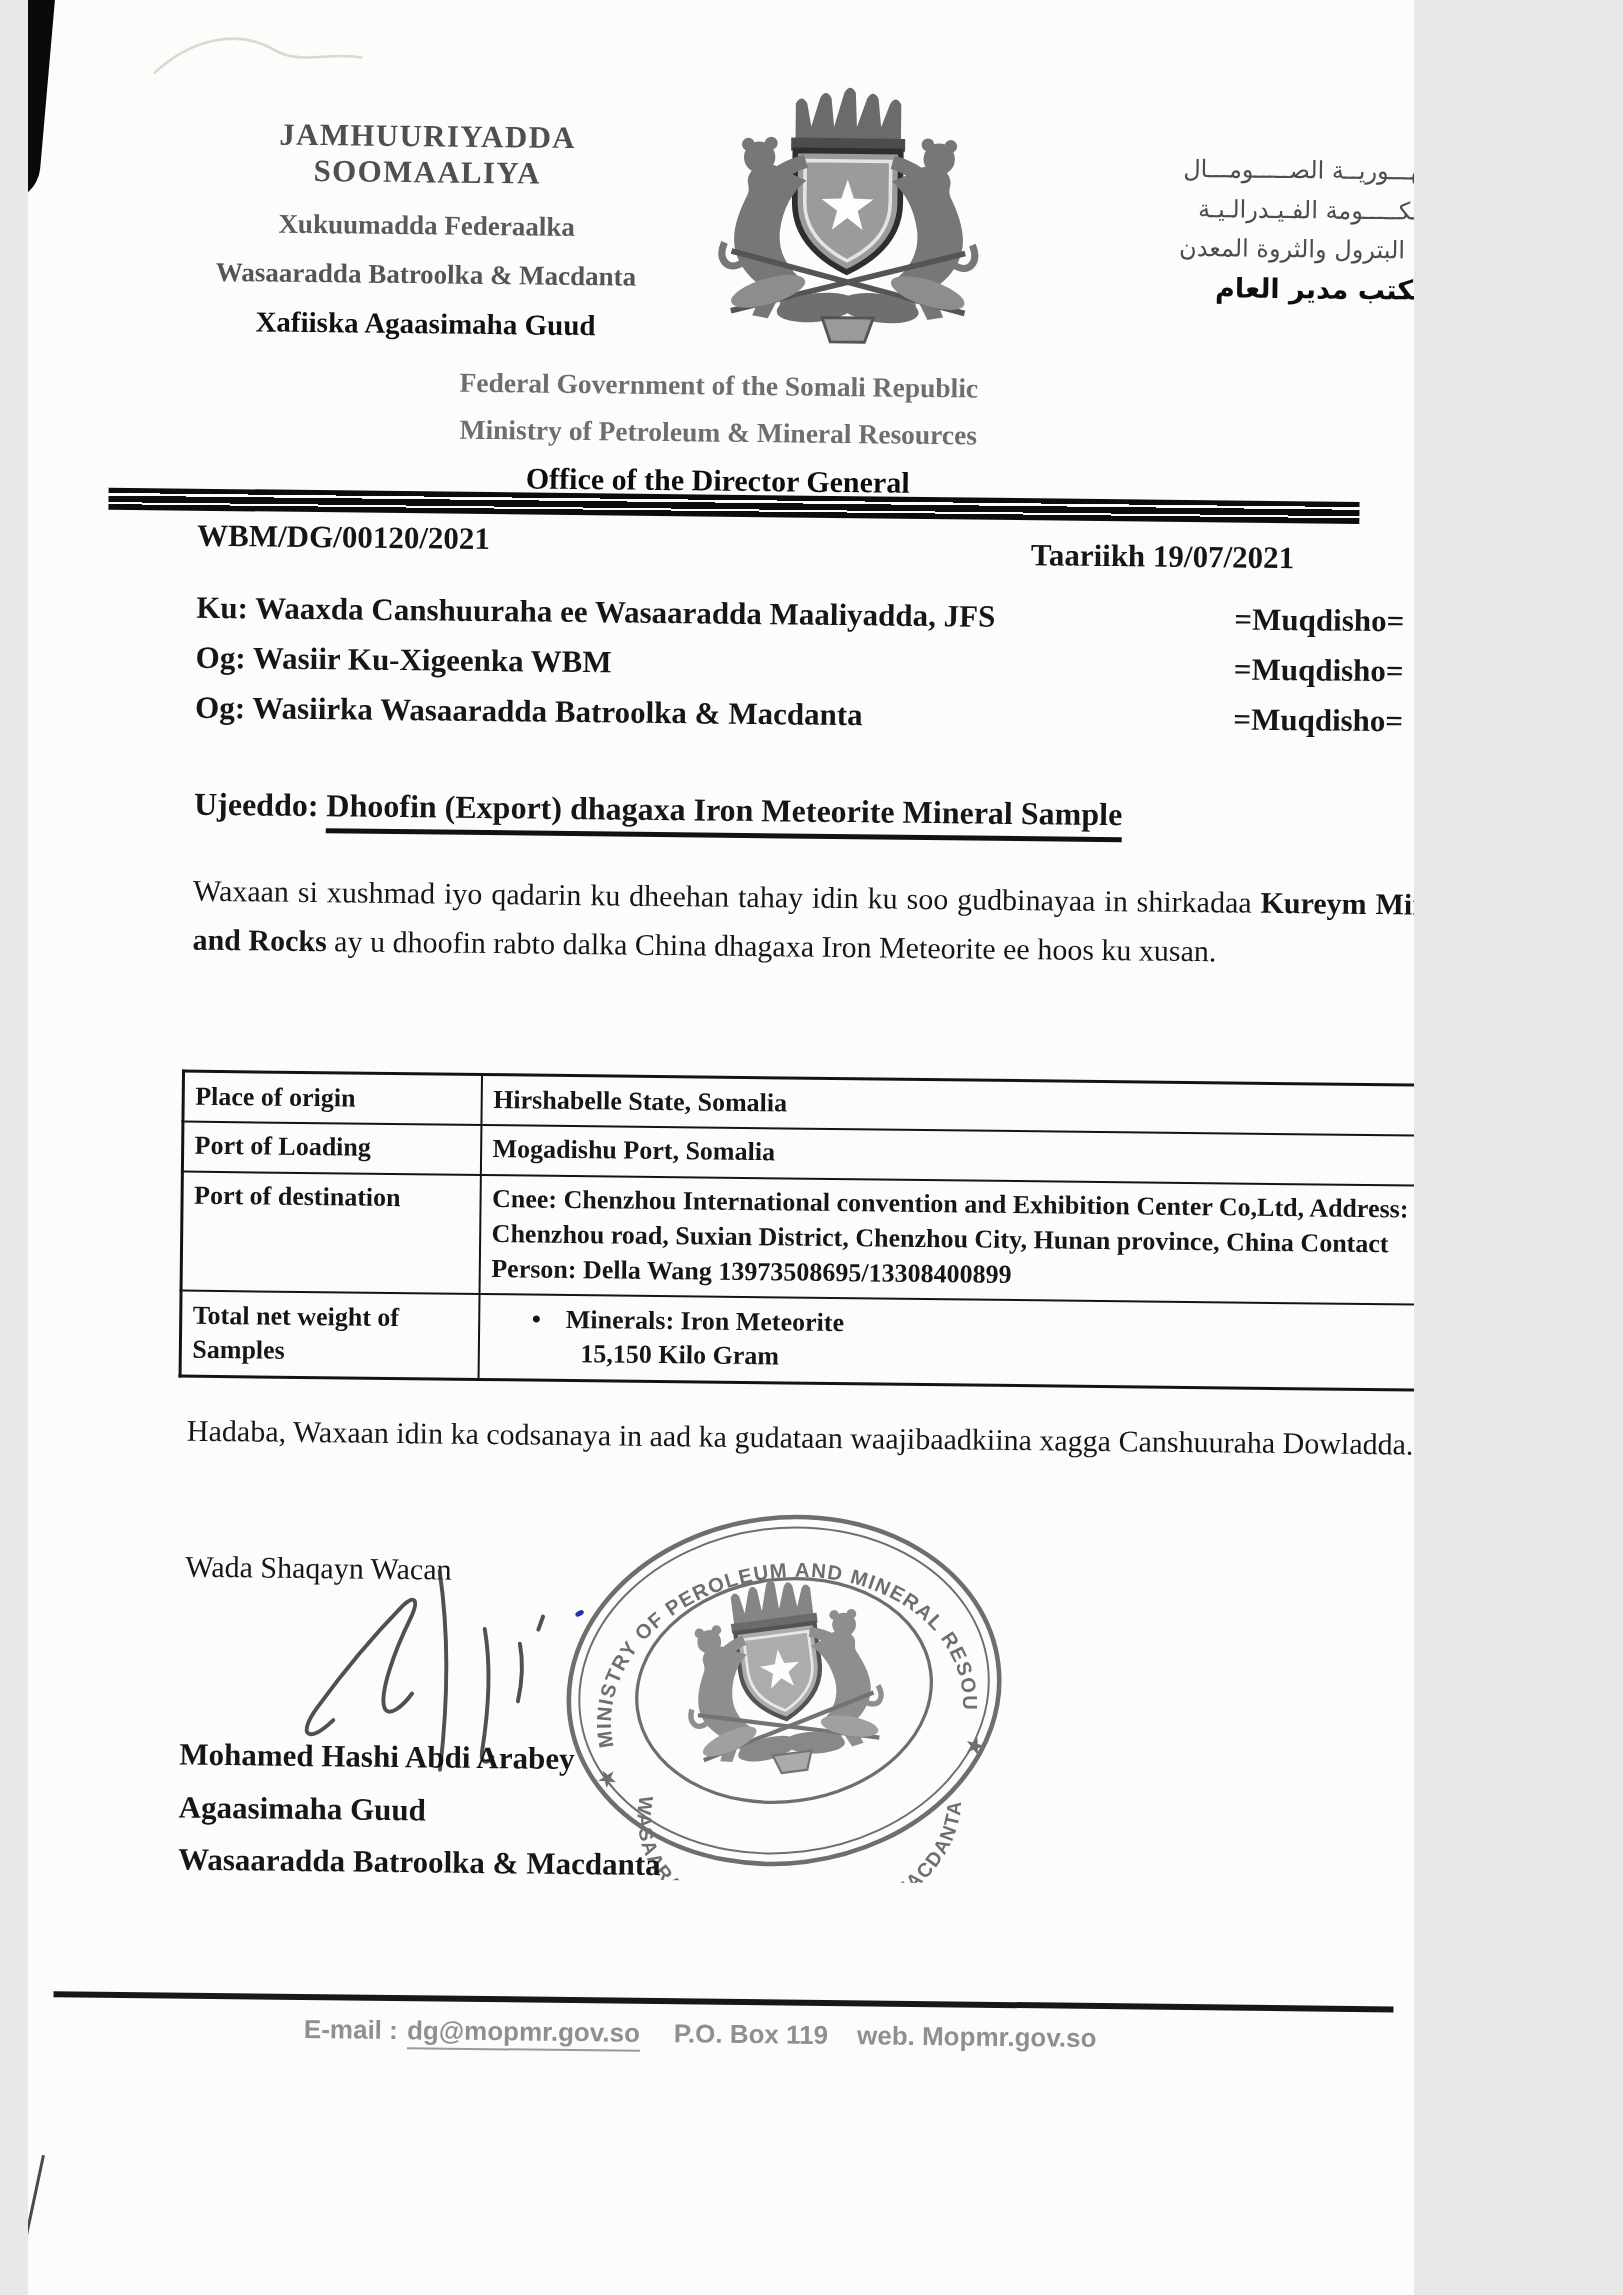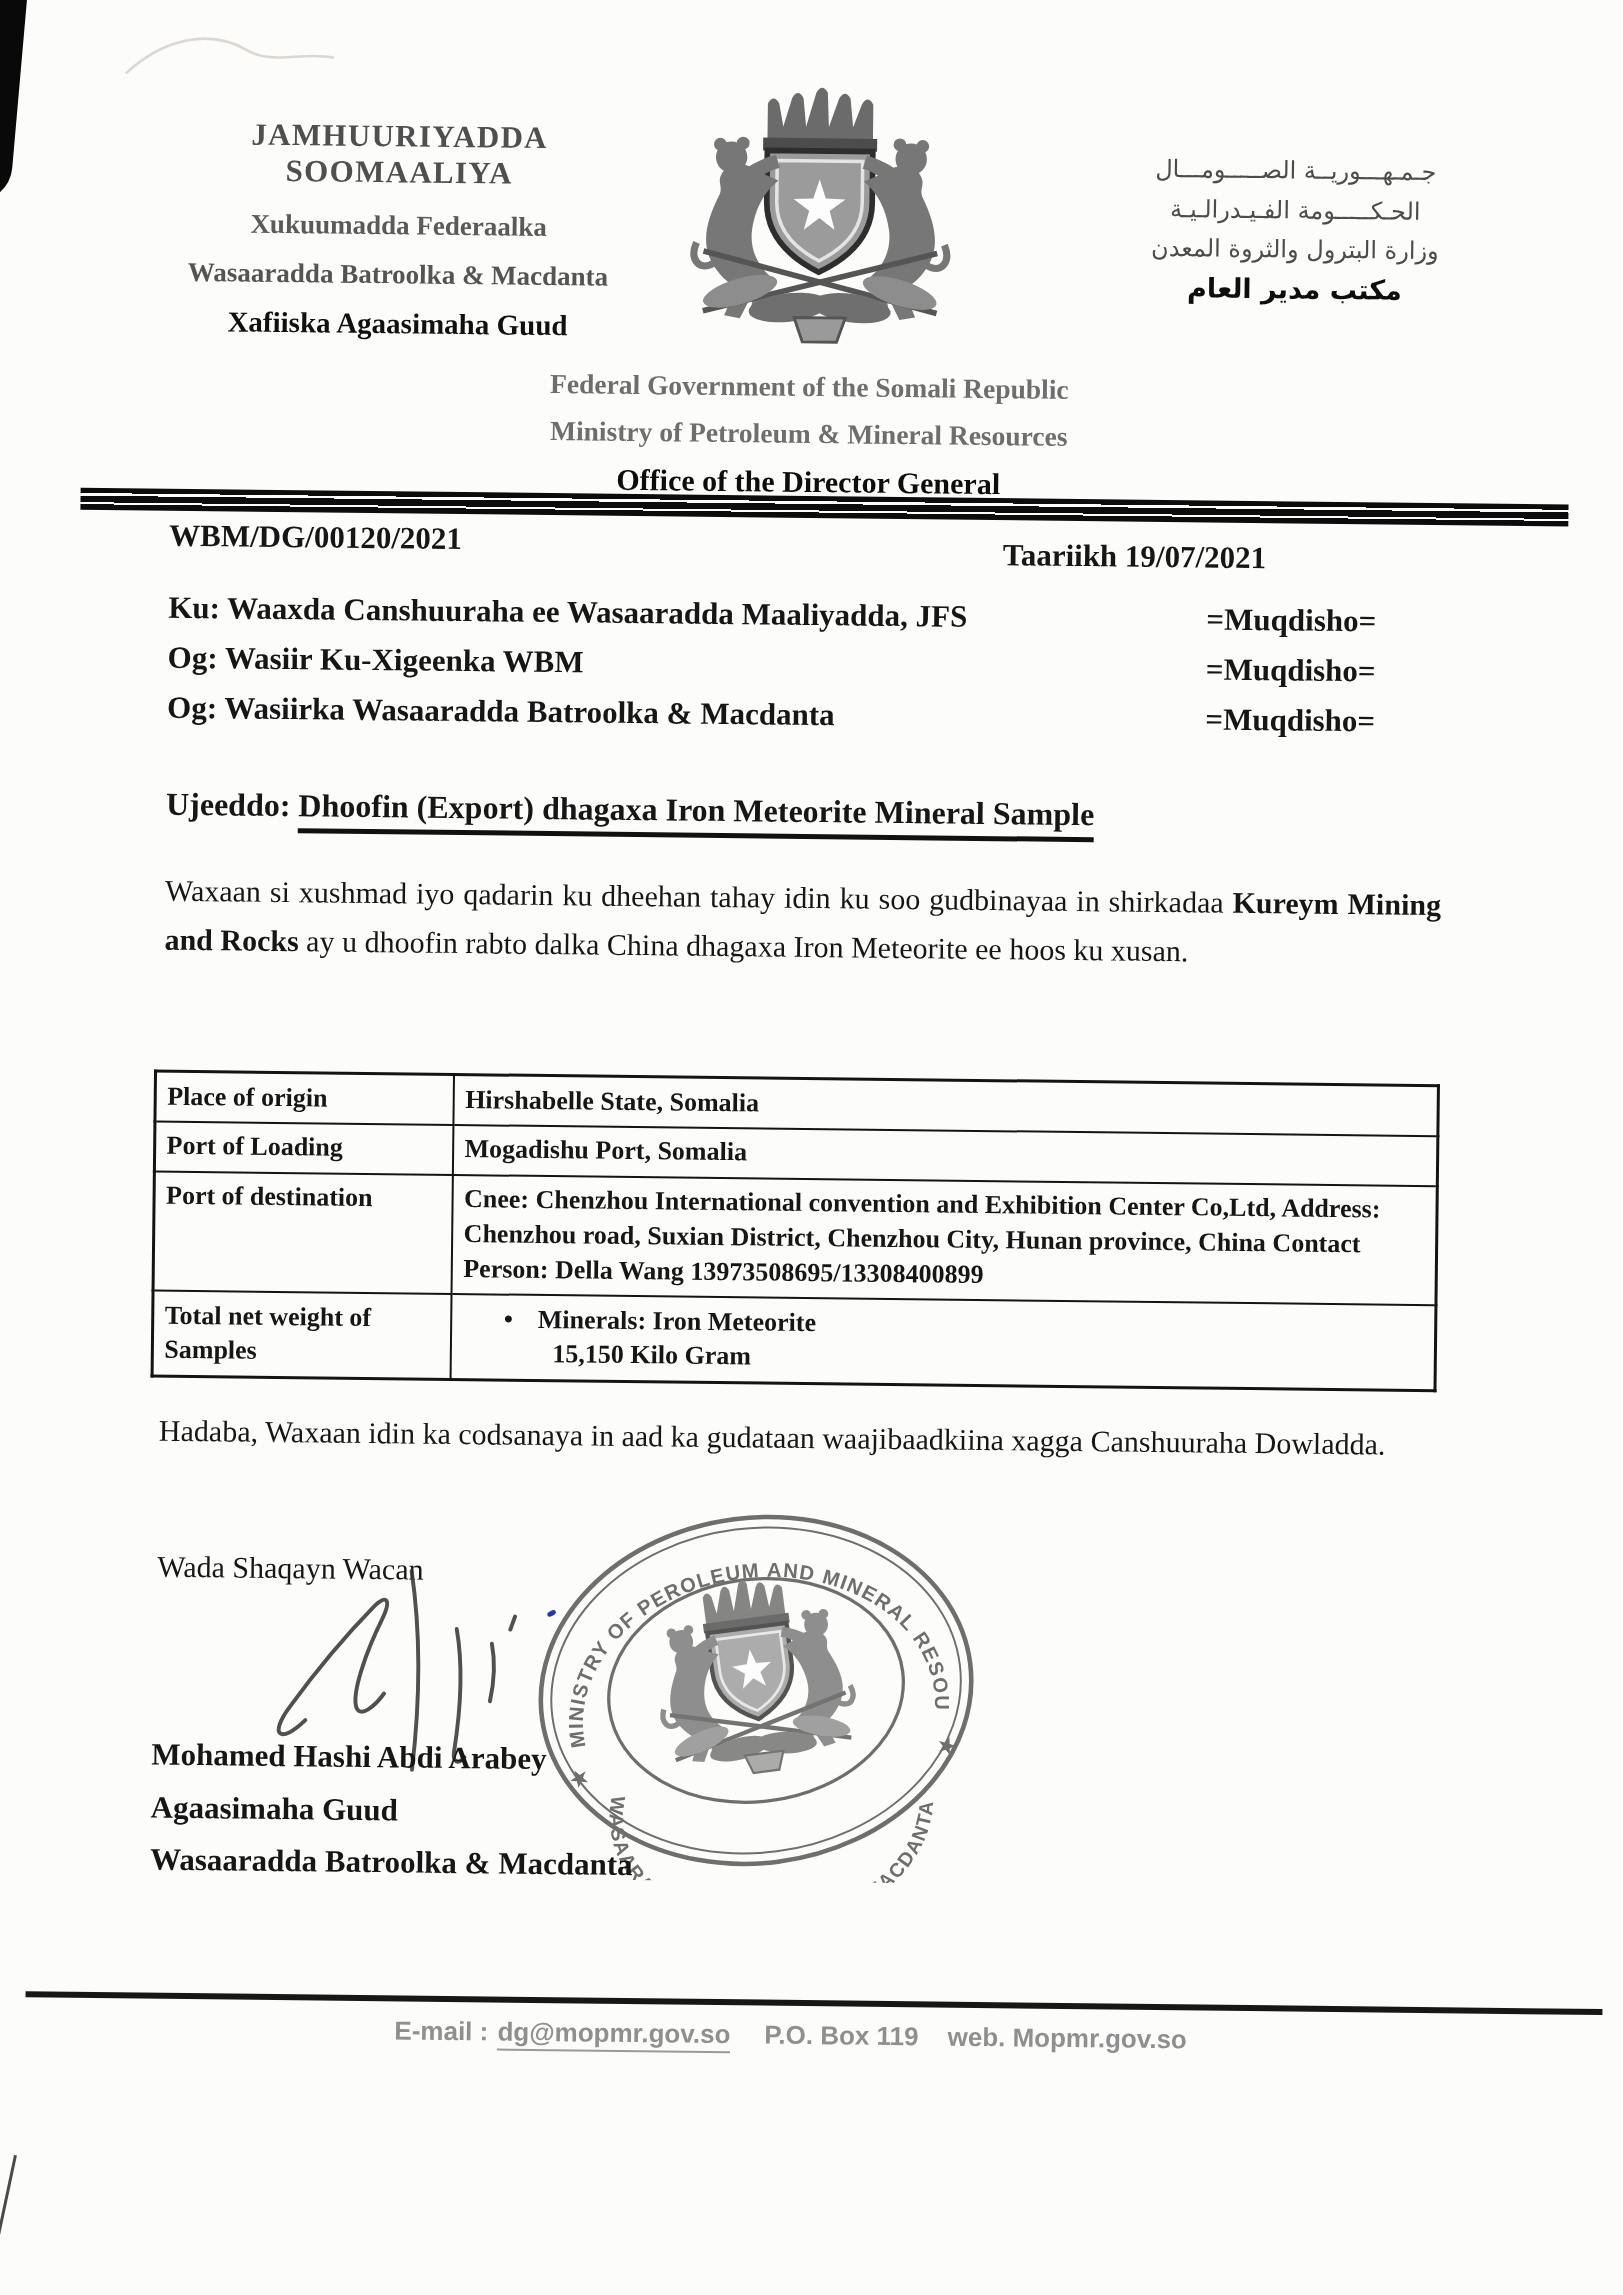--- a/index.html
+++ b/index.html
@@ -1,17 +1,17 @@
 <!DOCTYPE html>
 <html style="font-size:10.5px"><head>
 <meta charset="utf-8">
 <style>
   html,body{margin:0;padding:0;background:#e8e8e6;}
-  .sheet{position:relative;width:1623px;height:2295px;background:#fcfcfa;overflow:hidden;
-         font-family:"Liberation Serif","DejaVu Serif",serif;color:#161616;}
+  .sheet{position:relative;width:1386px;height:2295px;background:#fcfcfa;overflow:hidden;
+         font-family:"Liberation Serif","DejaVu Serif",serif;color:#161616;margin-left:28px;}
   .rot{position:absolute;inset:0;transform:rotate(0.65deg);transform-origin:812px 196px;}
 
   
   .hdr-left{position:absolute;left:157px;top:123px;width:484px;text-align:center;}
   .hdr-left .l1{font-size:31px;font-weight:bold;letter-spacing:1.3px;color:#4f4f4f;}
   .hdr-left .l2{font-size:27px;font-weight:bold;color:#5a5a5a;margin-top:19.6px;}
   .hdr-left .l3{font-size:27px;font-weight:bold;color:#545454;margin-top:18.3px;}
   .hdr-left .l4{font-size:29px;font-weight:bold;color:#101010;margin-top:17px;}
 
   .emblem-box{position:absolute;left:651px;top:84px;width:340px;height:285px;}

